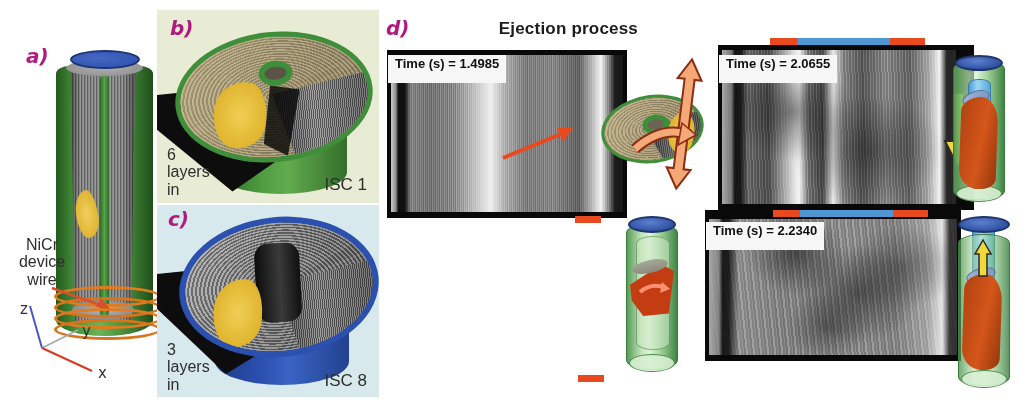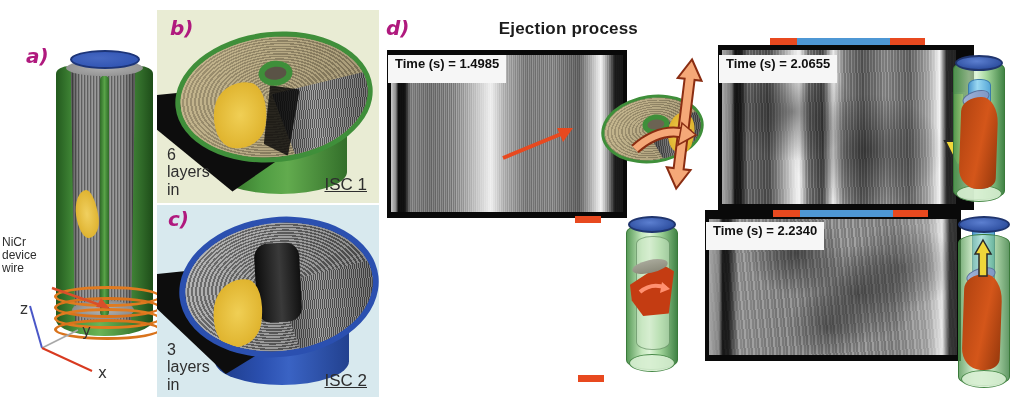--- a/index.html
+++ b/index.html
@@ -2,21 +2,21 @@
 <html><head>
 <meta charset="utf-8">
 <style>
   html,body{margin:0;padding:0;background:#fff;}
   #fig{position:relative;width:1025px;height:407px;background:#ffffff;overflow:hidden;
        font-family:"Liberation Sans",sans-serif;}
   .abs{position:absolute;}
   .panel-label{font-family:"DejaVu Sans",sans-serif;font-style:italic;font-weight:bold;
                font-size:20px;color:#b0197e;z-index:9;}
   .note{font-size:16px;line-height:1.08;color:#2e2e2e;z-index:9;}
-  .device-label{font-size:17px;color:#2e2e2e;z-index:9;text-decoration:underline;}
+  .device-label{font-size:17px;color:#2e2e2e;z-index:9;}
   .fig-title{font-size:17px;font-weight:bold;color:#1c1c1c;letter-spacing:.2px;}
   .time-label{position:absolute;left:1px;background:#f6f6f6;color:#101010;
               font-size:13px;font-weight:600;padding:1px 7px 12px;z-index:6;white-space:nowrap;}
   .rad{position:absolute;background:#090909;}
   .tex{position:absolute;left:4px;right:4px;top:5px;bottom:6px;}
   .tex1{background:
     linear-gradient(90deg, rgba(205,205,205,.95) 0%, rgba(145,145,145,.9) 2%, rgba(8,8,8,.95) 3.2%, rgba(8,8,8,.92) 6%, rgba(125,125,125,.4) 8.5%, rgba(70,70,70,.3) 17%, rgba(150,150,150,.15) 27%, rgba(225,225,225,.8) 38%, rgba(248,248,248,.92) 43%, rgba(210,210,210,.55) 49%, rgba(105,105,105,.3) 58%, rgba(135,135,135,.2) 70%, rgba(55,55,55,.45) 81%, rgba(225,225,225,.8) 88%, rgba(250,250,250,.95) 90.5%, rgba(160,160,160,.45) 93.5%, rgba(18,18,18,.92) 96.5%, rgba(18,18,18,.95) 100%),
     repeating-linear-gradient(90deg,#6d6d6d 0 1px,#a2a2a2 1px 2px,#757575 2px 3px,#949494 3px 4px);}
   .tex2{background:
     radial-gradient(130px 90px at 88% 55%, rgba(25,25,25,.5), rgba(25,25,25,0) 70%),
@@ -69,21 +69,21 @@
     <div class="abs" style="left:10px;top:10px;width:77px;height:16px;border-radius:50%;
          background:radial-gradient(ellipse,#b0b0b0,#8a8a8a);"></div>
     <div class="abs" style="left:14px;top:0;width:66px;height:15px;border-radius:50%;border:2px solid #1d3578;
          background:radial-gradient(ellipse at 40% 40%,#4668c2,#2b4fae);"></div>
     <div class="abs" style="left:-2px;top:236px;width:101px;height:15px;border-radius:50%;border:3px solid #e07b20;"></div>
     <div class="abs" style="left:-2px;top:247px;width:101px;height:15px;border-radius:50%;border:3px solid #d9731c;"></div>
     <div class="abs" style="left:-2px;top:258px;width:101px;height:15px;border-radius:50%;border:3px solid #e07b20;"></div>
     <div class="abs" style="left:-2px;top:269px;width:101px;height:15px;border-radius:50%;border:3px solid #d9731c;"></div>
   </div>
 
-  <div class="abs note" style="left:2px;top:236px;width:80px;font-size:12px;">
+  <div class="abs note" style="left:2px;top:236px;width:80px;text-align:center;font-size:16px;">
     <div>NiCr</div>
     <div>device</div>
     <div>wire</div>
   </div>
   <svg class="abs" style="left:48px;top:284px;z-index:8;" width="70" height="30">
     <line x1="4" y1="4" x2="52" y2="21" stroke="#d94f2a" stroke-width="2.5"></line>
     <polygon points="62,25 48,23 53,14" fill="#d94f2a"></polygon>
   </svg>
 
   <svg class="abs" style="left:8px;top:292px;" width="110" height="92">
@@ -139,21 +139,21 @@
            background:linear-gradient(90deg,#0c0c0c,#3a3a3a 55%,#101010);"></div>
       <div class="abs" style="left:14%;top:40%;width:26%;height:54%;transform:rotate(14deg);
            border-radius:60% 40% 55% 45%/45% 60% 40% 55%;
            background:radial-gradient(#f0cf55,#d9a91f);"></div>
     </div>
     <div class="abs note" style="left:10px;bottom:4px;">
       <div>3</div>
       <div>layers</div>
       <div>in</div>
     </div>
-    <div class="abs device-label" style="right:12px;bottom:6px;">ISC 2</div>
+    <div class="abs device-label" style="right:12px;bottom:6px;">ISC 8</div>
   </div>
 
   <div class="abs panel-label" style="left:386px;top:16px;">d)</div>
   <div class="abs fig-title" style="left:448px;top:19px;width:190px;text-align:right;">Ejection process</div>
 
   <div class="rad" style="left:387px;top:50px;width:240px;height:168px;">
     <div class="tex tex1"></div>
     <div class="time-label" style="top:5px;">Time (s) = 1.4985</div>
     <svg class="abs" style="left:112px;top:70px;z-index:6;" width="80" height="42">
       <line x1="4" y1="38" x2="62" y2="14" stroke="#e8491f" stroke-width="4"></line>

